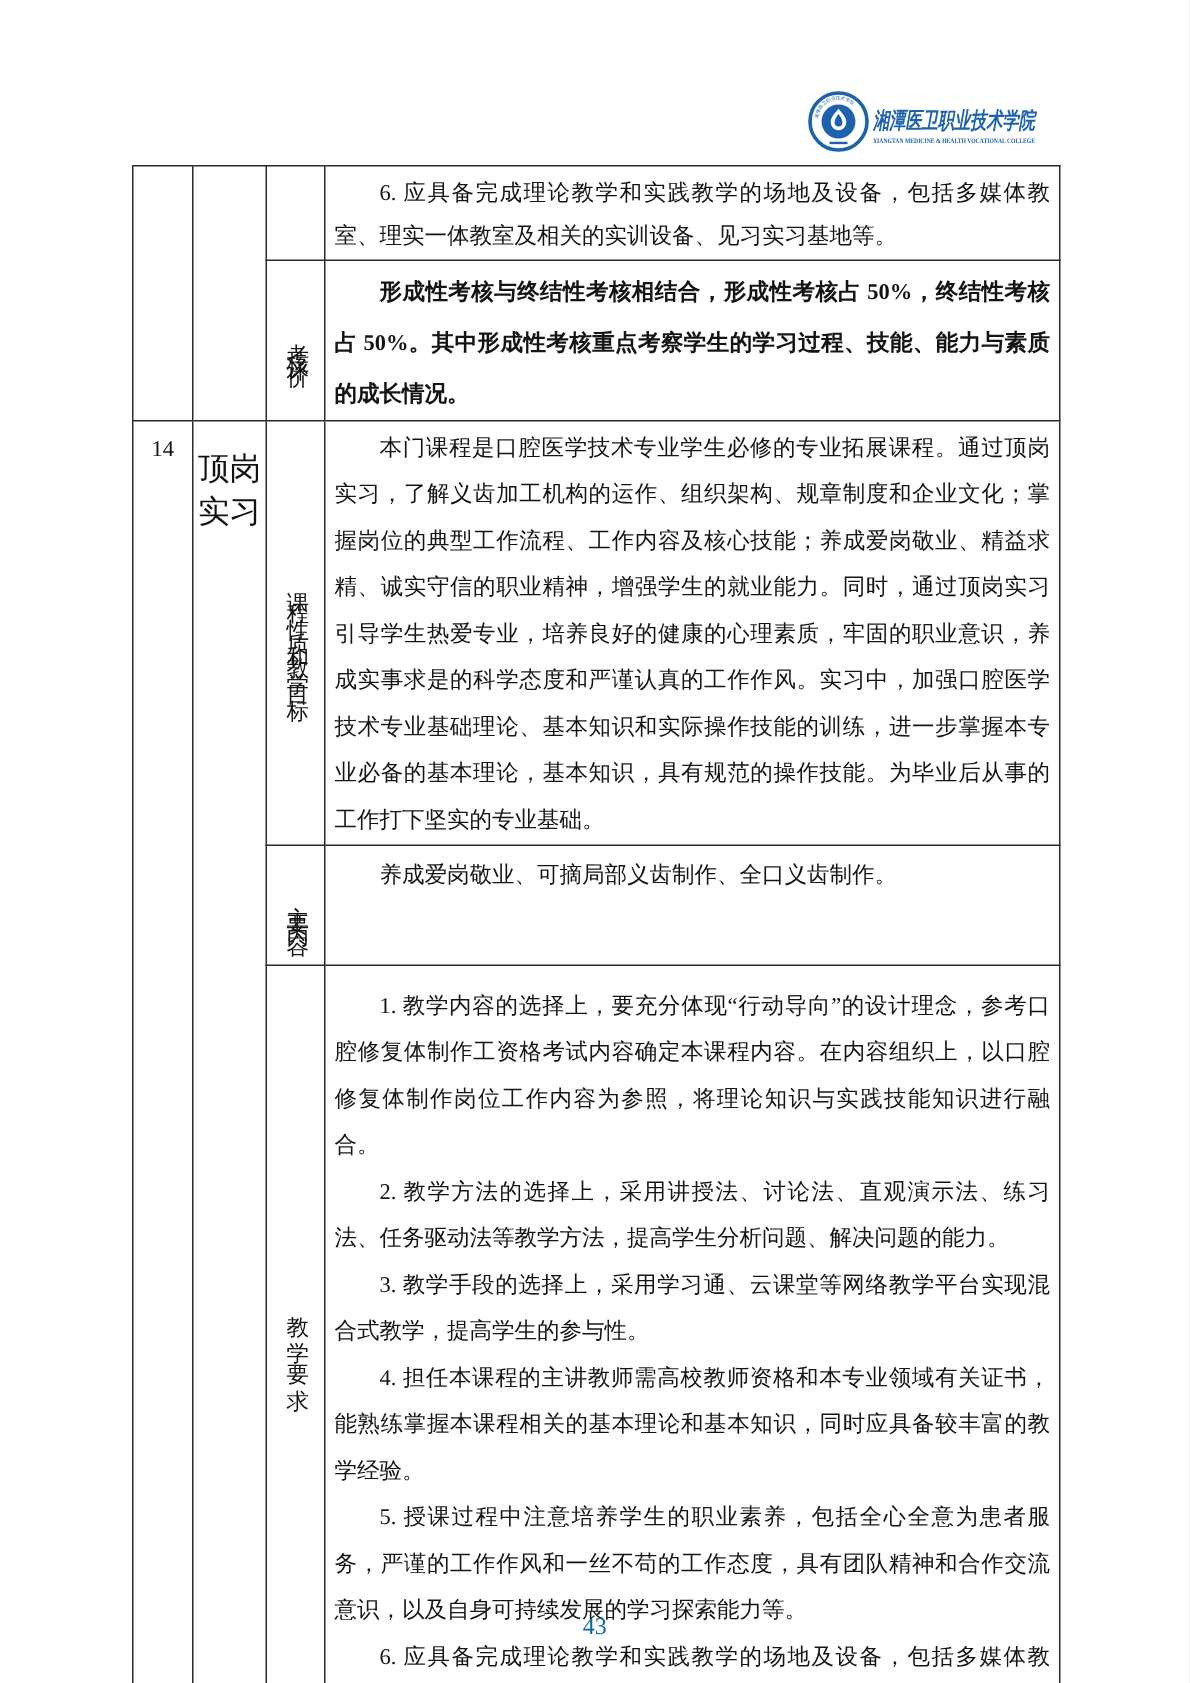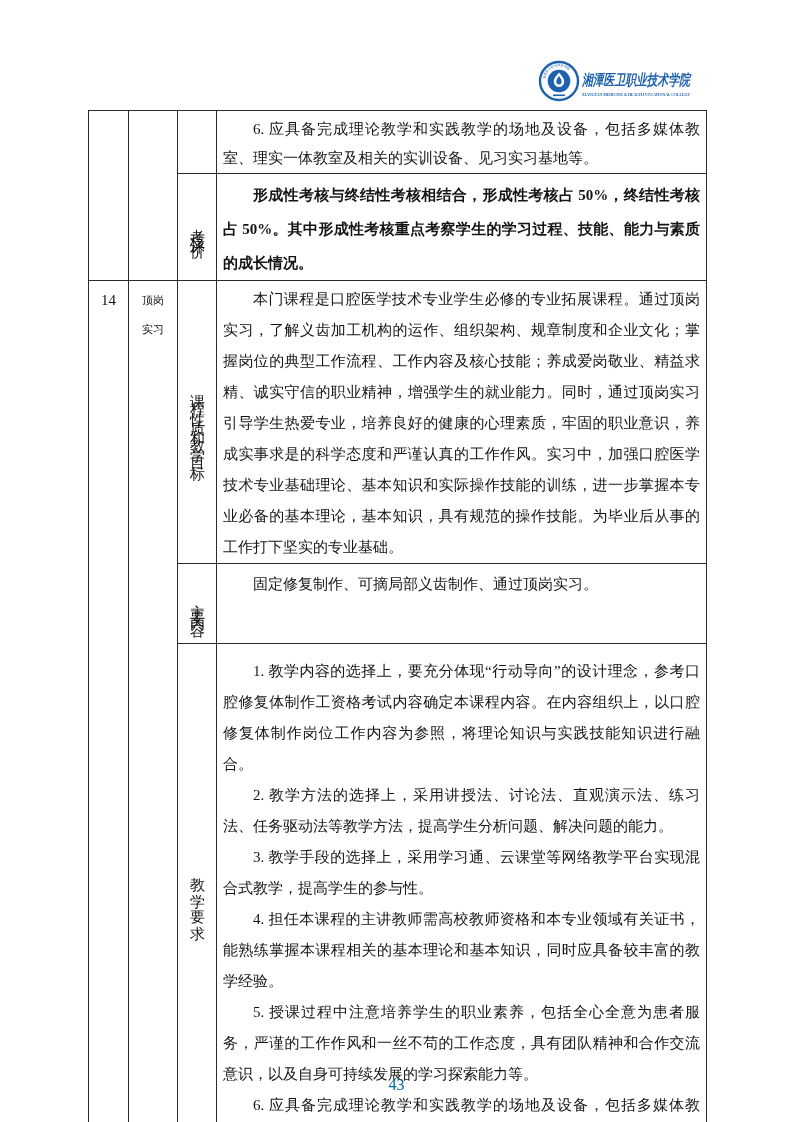--- a/index.html
+++ b/index.html
@@ -65,22 +65,22 @@
 
   td.numcell {
     text-align: center;
     padding-top: 5px;
     font-size: 15px;
     line-height: 28px;
   }
   td.namecell { padding-top: 5px; }
   .name-inner {
     width: 2em;
-    margin: 0 auto;
-    font-size: 11px;
+    margin: 12px auto;
+    font-size: 21px;
     line-height: 29px;
     text-align: left;
     word-break: break-all;
   }
 
   
   .page-number {
     position: absolute;
     top: 1076px;
     left: 0;
@@ -149,21 +149,21 @@
       <td class="content">
         <p>本门课程是口腔医学技术专业学生必修的专业拓展课程。通过顶岗实习，了解义齿加工机构的运作、组织架构、规章制度和企业文化；掌握岗位的典型工作流程、工作内容及核心技能；养成爱岗敬业、精益求精、诚实守信的职业精神，增强学生的就业能力。同时，通过顶岗实习引导学生热爱专业，培养良好的健康的心理素质，牢固的职业意识，养成实事求是的科学态度和严谨认真的工作作风。实习中，加强口腔医学技术专业基础理论、基本知识和实际操作技能的训练，进一步掌握本专业必备的基本理论，基本知识，具有规范的操作技能。为毕业后从事的工作打下坚实的专业基础。</p>
       </td>
     </tr>
 
     <tr class="rowC2" style="height:80px">
       <td class="vcell">
         <div class="vlabel vl-main">主要内容</div>
       </td>
       <td class="content">
-        <p>固定修复制作、可摘局部义齿制作、通过顶岗实习。</p>
+        <p>养成爱岗敬业、可摘局部义齿制作、全口义齿制作。</p>
       </td>
     </tr>
 
     <tr class="rowC3" style="height:407px">
       <td class="vcell">
         <div class="vlabel vl-req">教学要求</div>
       </td>
       <td class="content">
         <p>1. 教学内容的选择上，要充分体现“行动导向”的设计理念，参考口腔修复体制作工资格考试内容确定本课程内容。在内容组织上，以口腔修复体制作岗位工作内容为参照，将理论知识与实践技能知识进行融合。</p>
         <p>2. 教学方法的选择上，采用讲授法、讨论法、直观演示法、练习法、任务驱动法等教学方法，提高学生分析问题、解决问题的能力。</p>

